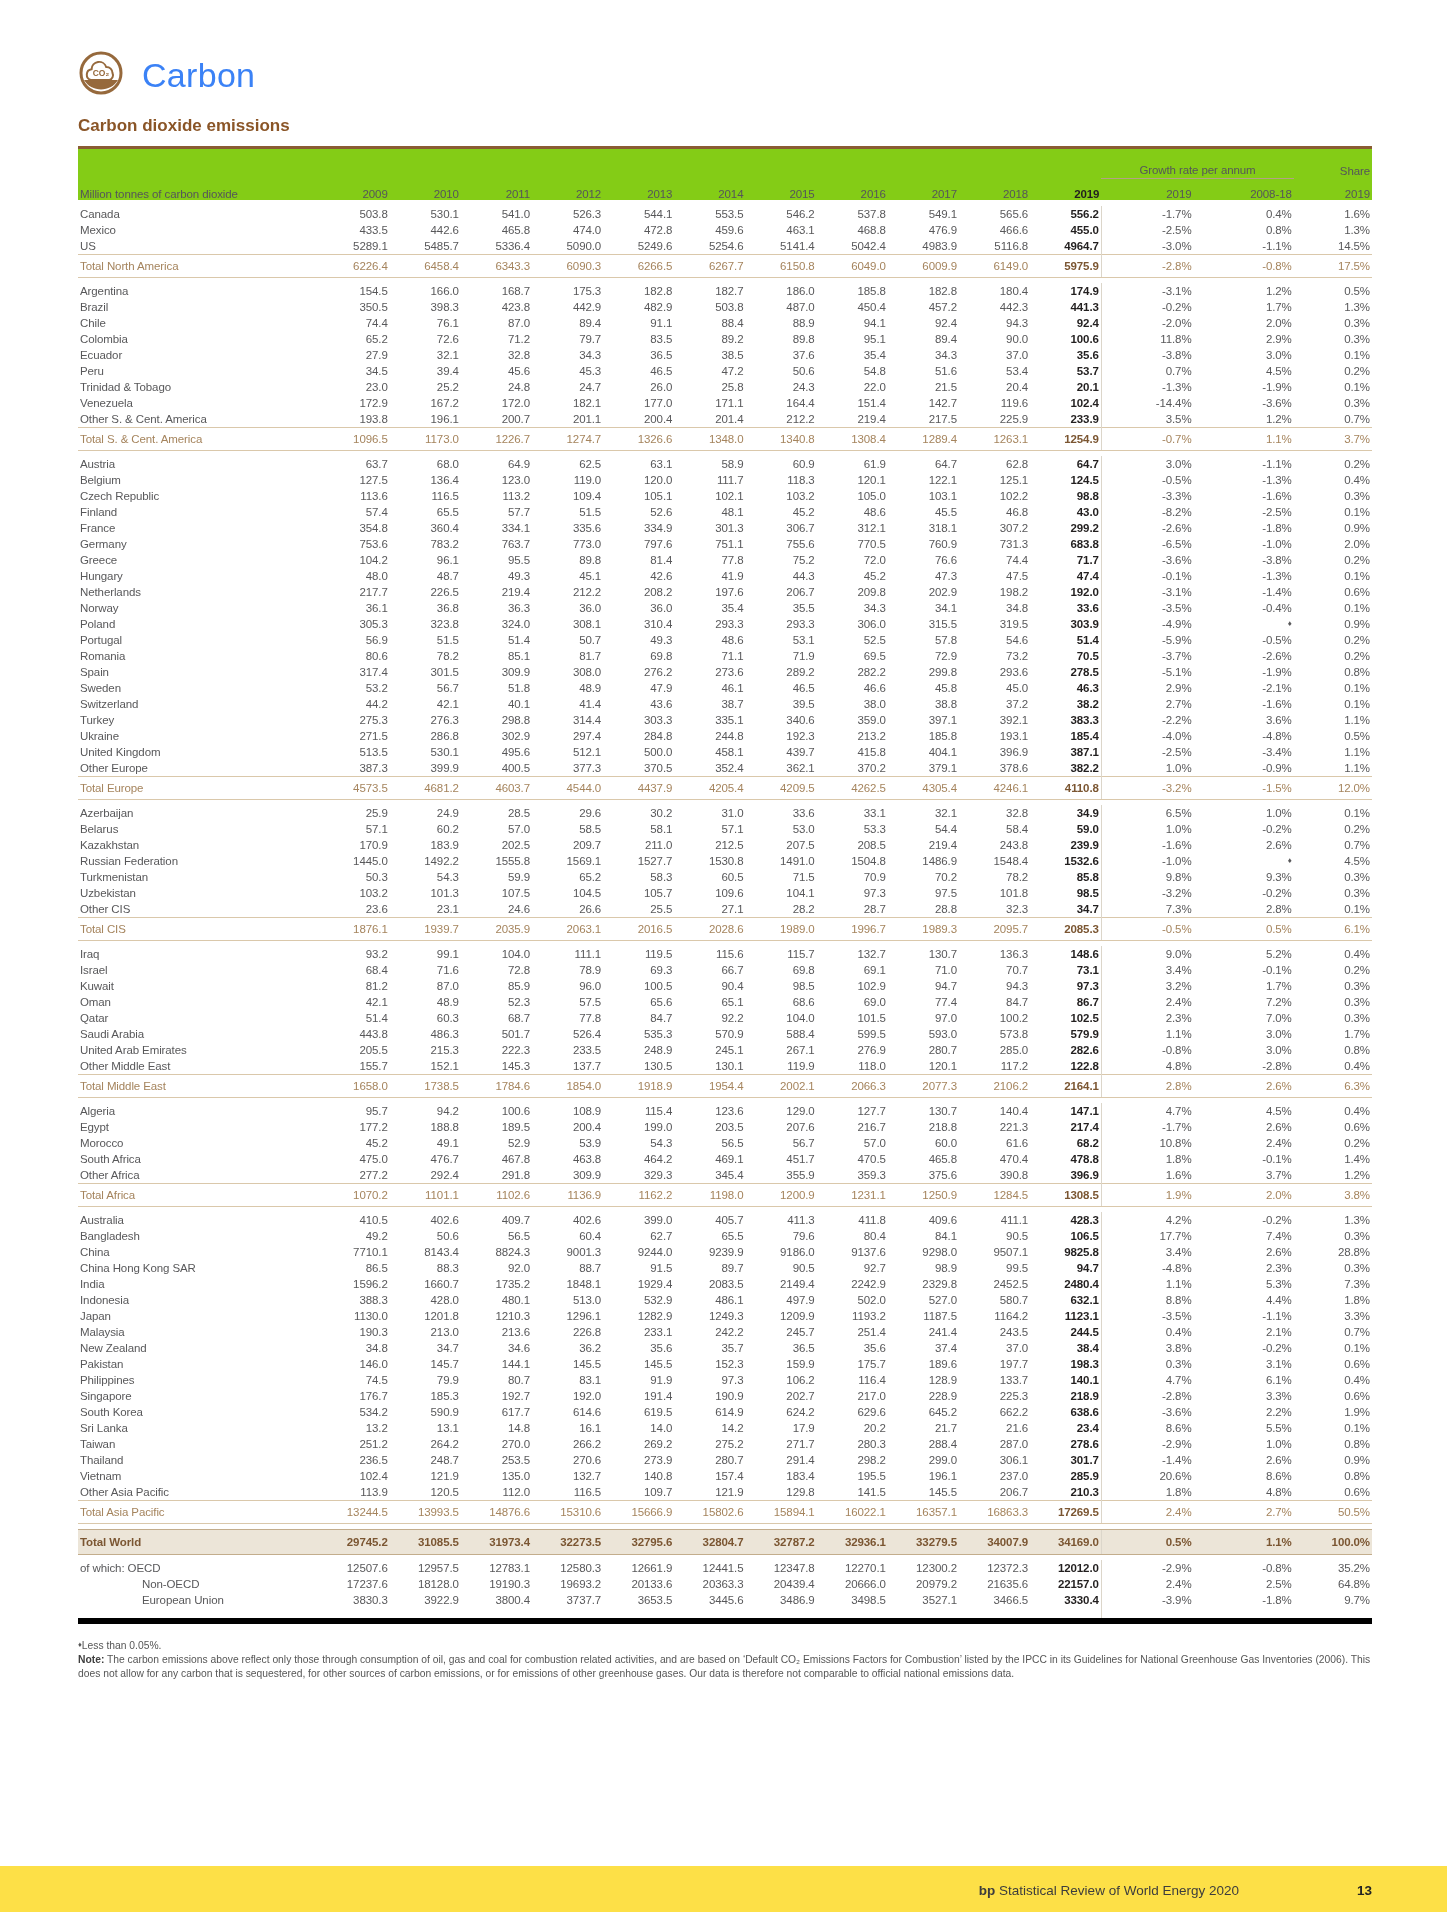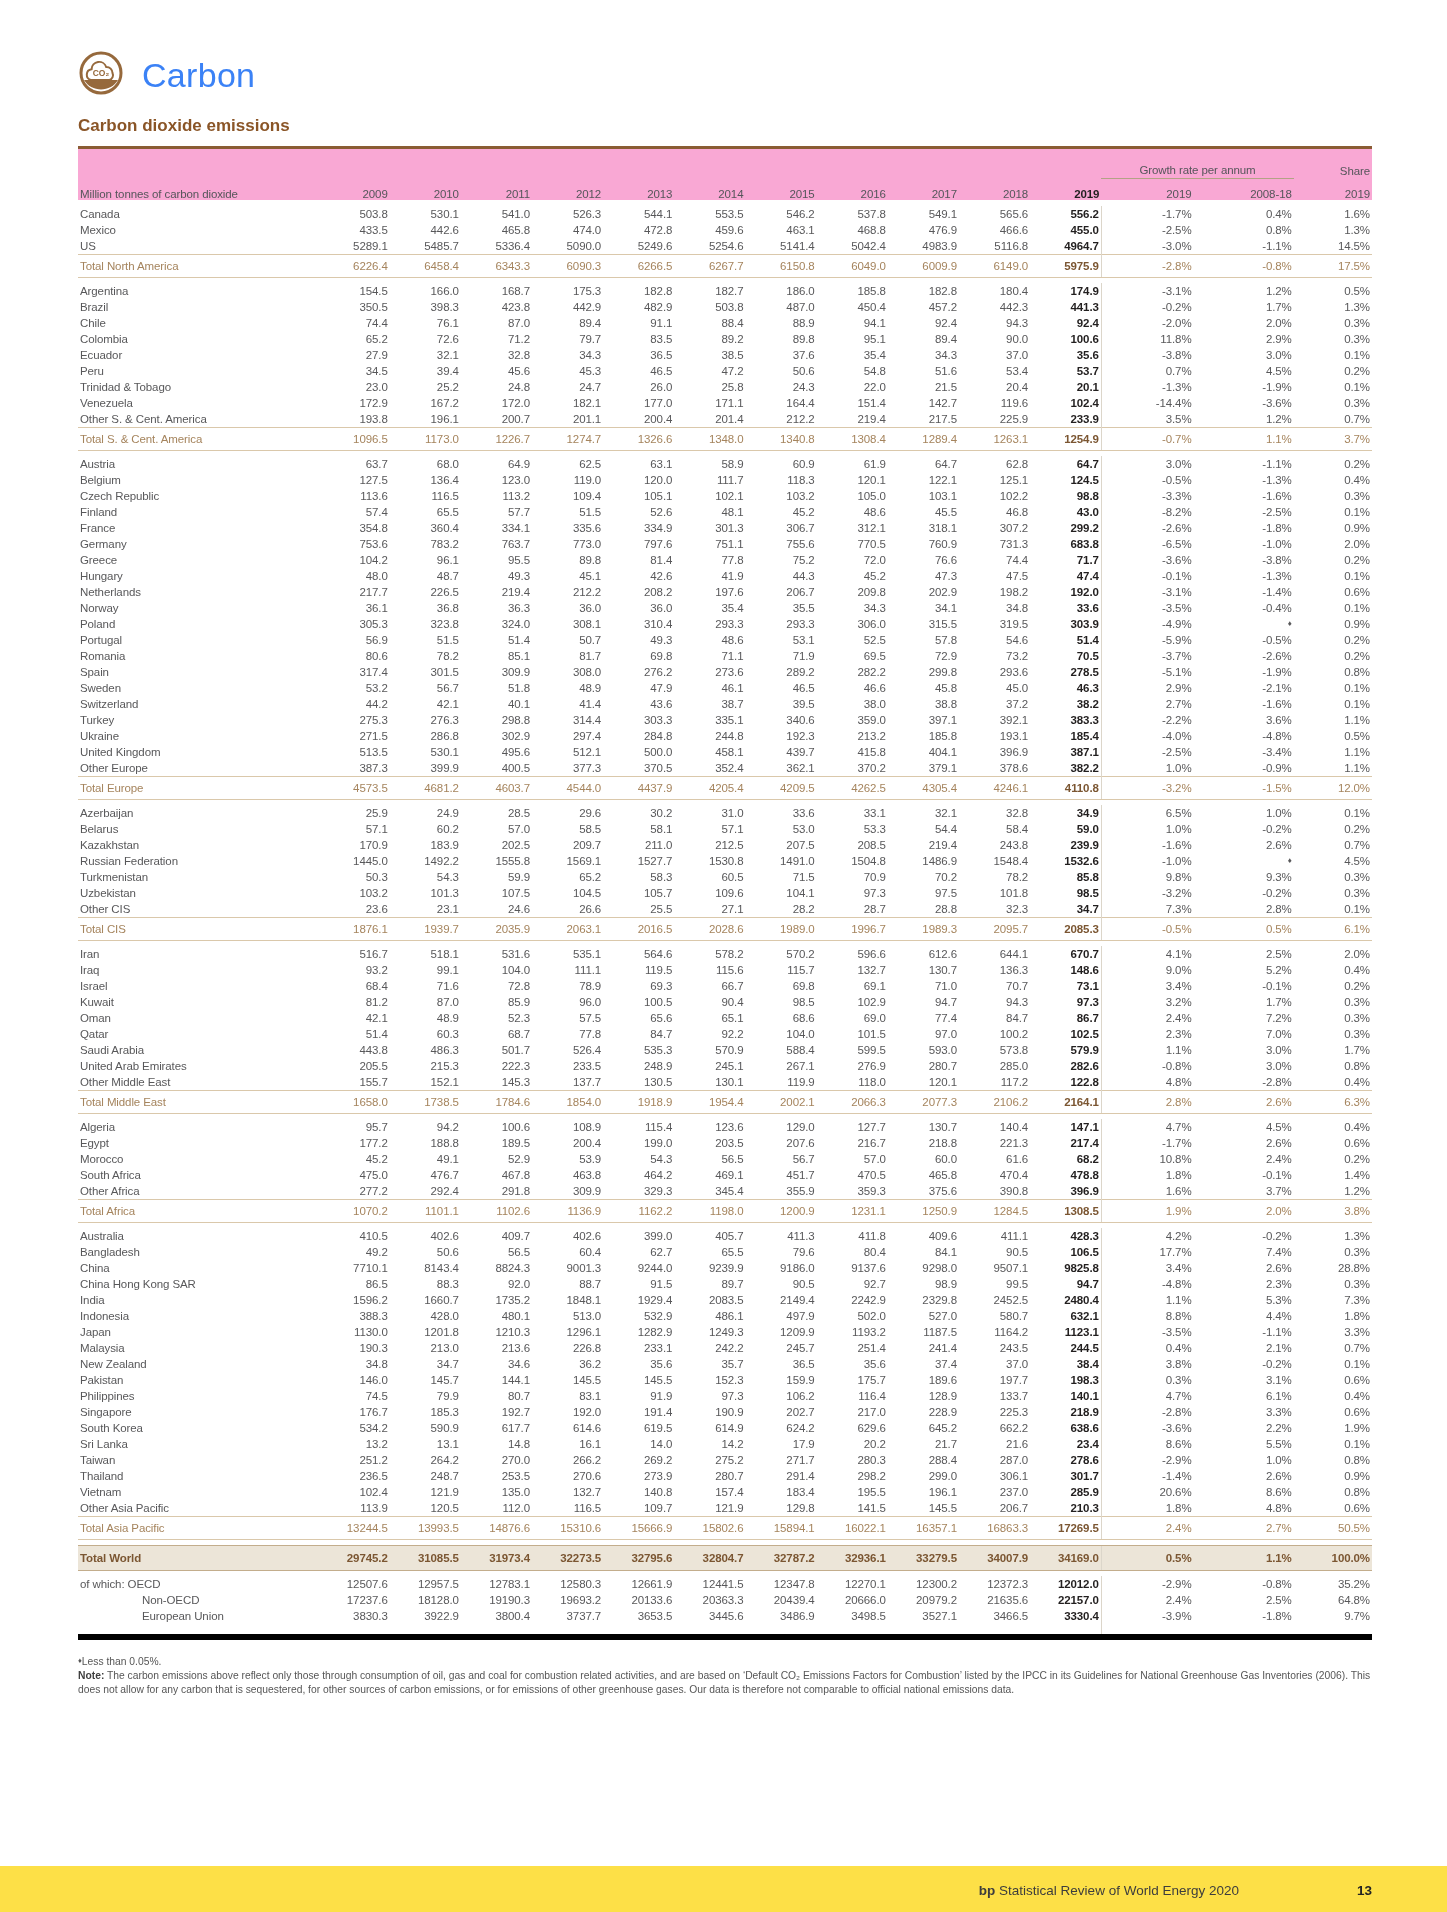--- a/index.html
+++ b/index.html
@@ -7,21 +7,21 @@
         font-family:"Liberation Sans","DejaVu Sans",sans-serif;color:#58585a;}
   .content{position:absolute;left:78px;top:6px;width:1294px;}
   
   .hdr{display:flex;align-items:center;gap:18px;margin-top:44px;}
   .title{font-size:34px;font-weight:400;color:#3b82f6;letter-spacing:.3px;}
   .subtitle{margin-top:16px;font-size:17px;font-weight:bold;color:#8a5527;}
   
   table.tbl{border-collapse:collapse;table-layout:fixed;width:1294px;margin-top:10px;
             border-top:3px solid #8a5c33;letter-spacing:-0.1px;}
   .tbl th,.tbl td{padding:0 2px 0 2px;white-space:nowrap;font-weight:normal;}
-  thead th{background:#f9a8d4;vertical-align:bottom;font-size:11.5px;color:#55555a;
+  thead th{background:#84cc16;vertical-align:bottom;font-size:11.5px;color:#55555a;
            text-align:right;padding-bottom:5px;}
   thead tr.h1 th{height:27px;padding-bottom:2px;}
   thead tr.h2 th{height:21px;}
   th.unit{text-align:left;}
   th.growthspan{text-align:center;border-bottom:1px solid #b3a285;font-size:11.5px;}
   th.share{text-align:right;padding-bottom:0;line-height:11px;}
   th.y19{font-weight:bold;color:#221f1f;}
   tbody td{font-size:11.5px;line-height:16px;text-align:right;color:#58585a;}
   td.lbl{text-align:left;}
   td.c2019{font-weight:bold;color:#221f1f;}
@@ -853,37 +853,20 @@
             <td class="">2095.7</td>
             <td class="c2019">2085.3</td>
             <td class="gsep">-0.5%</td>
             <td class="">0.5%</td>
             <td class="">6.1%</td>
           </tr>
           <tr class="gap">
             <td colspan="15"></td>
           </tr>
           <tr>
-            <td class="lbl">Iran</td>
-            <td class="">516.7</td>
-            <td class="">518.1</td>
-            <td class="">531.6</td>
-            <td class="">535.1</td>
-            <td class="">564.6</td>
-            <td class="">578.2</td>
-            <td class="">570.2</td>
-            <td class="">596.6</td>
-            <td class="">612.6</td>
-            <td class="">644.1</td>
-            <td class="c2019">670.7</td>
-            <td class="gsep">4.1%</td>
-            <td class="">2.5%</td>
-            <td class="">2.0%</td>
-          </tr>
-          <tr>
             <td class="lbl">Iraq</td>
             <td class="">93.2</td>
             <td class="">99.1</td>
             <td class="">104.0</td>
             <td class="">111.1</td>
             <td class="">119.5</td>
             <td class="">115.6</td>
             <td class="">115.7</td>
             <td class="">132.7</td>
             <td class="">130.7</td>

